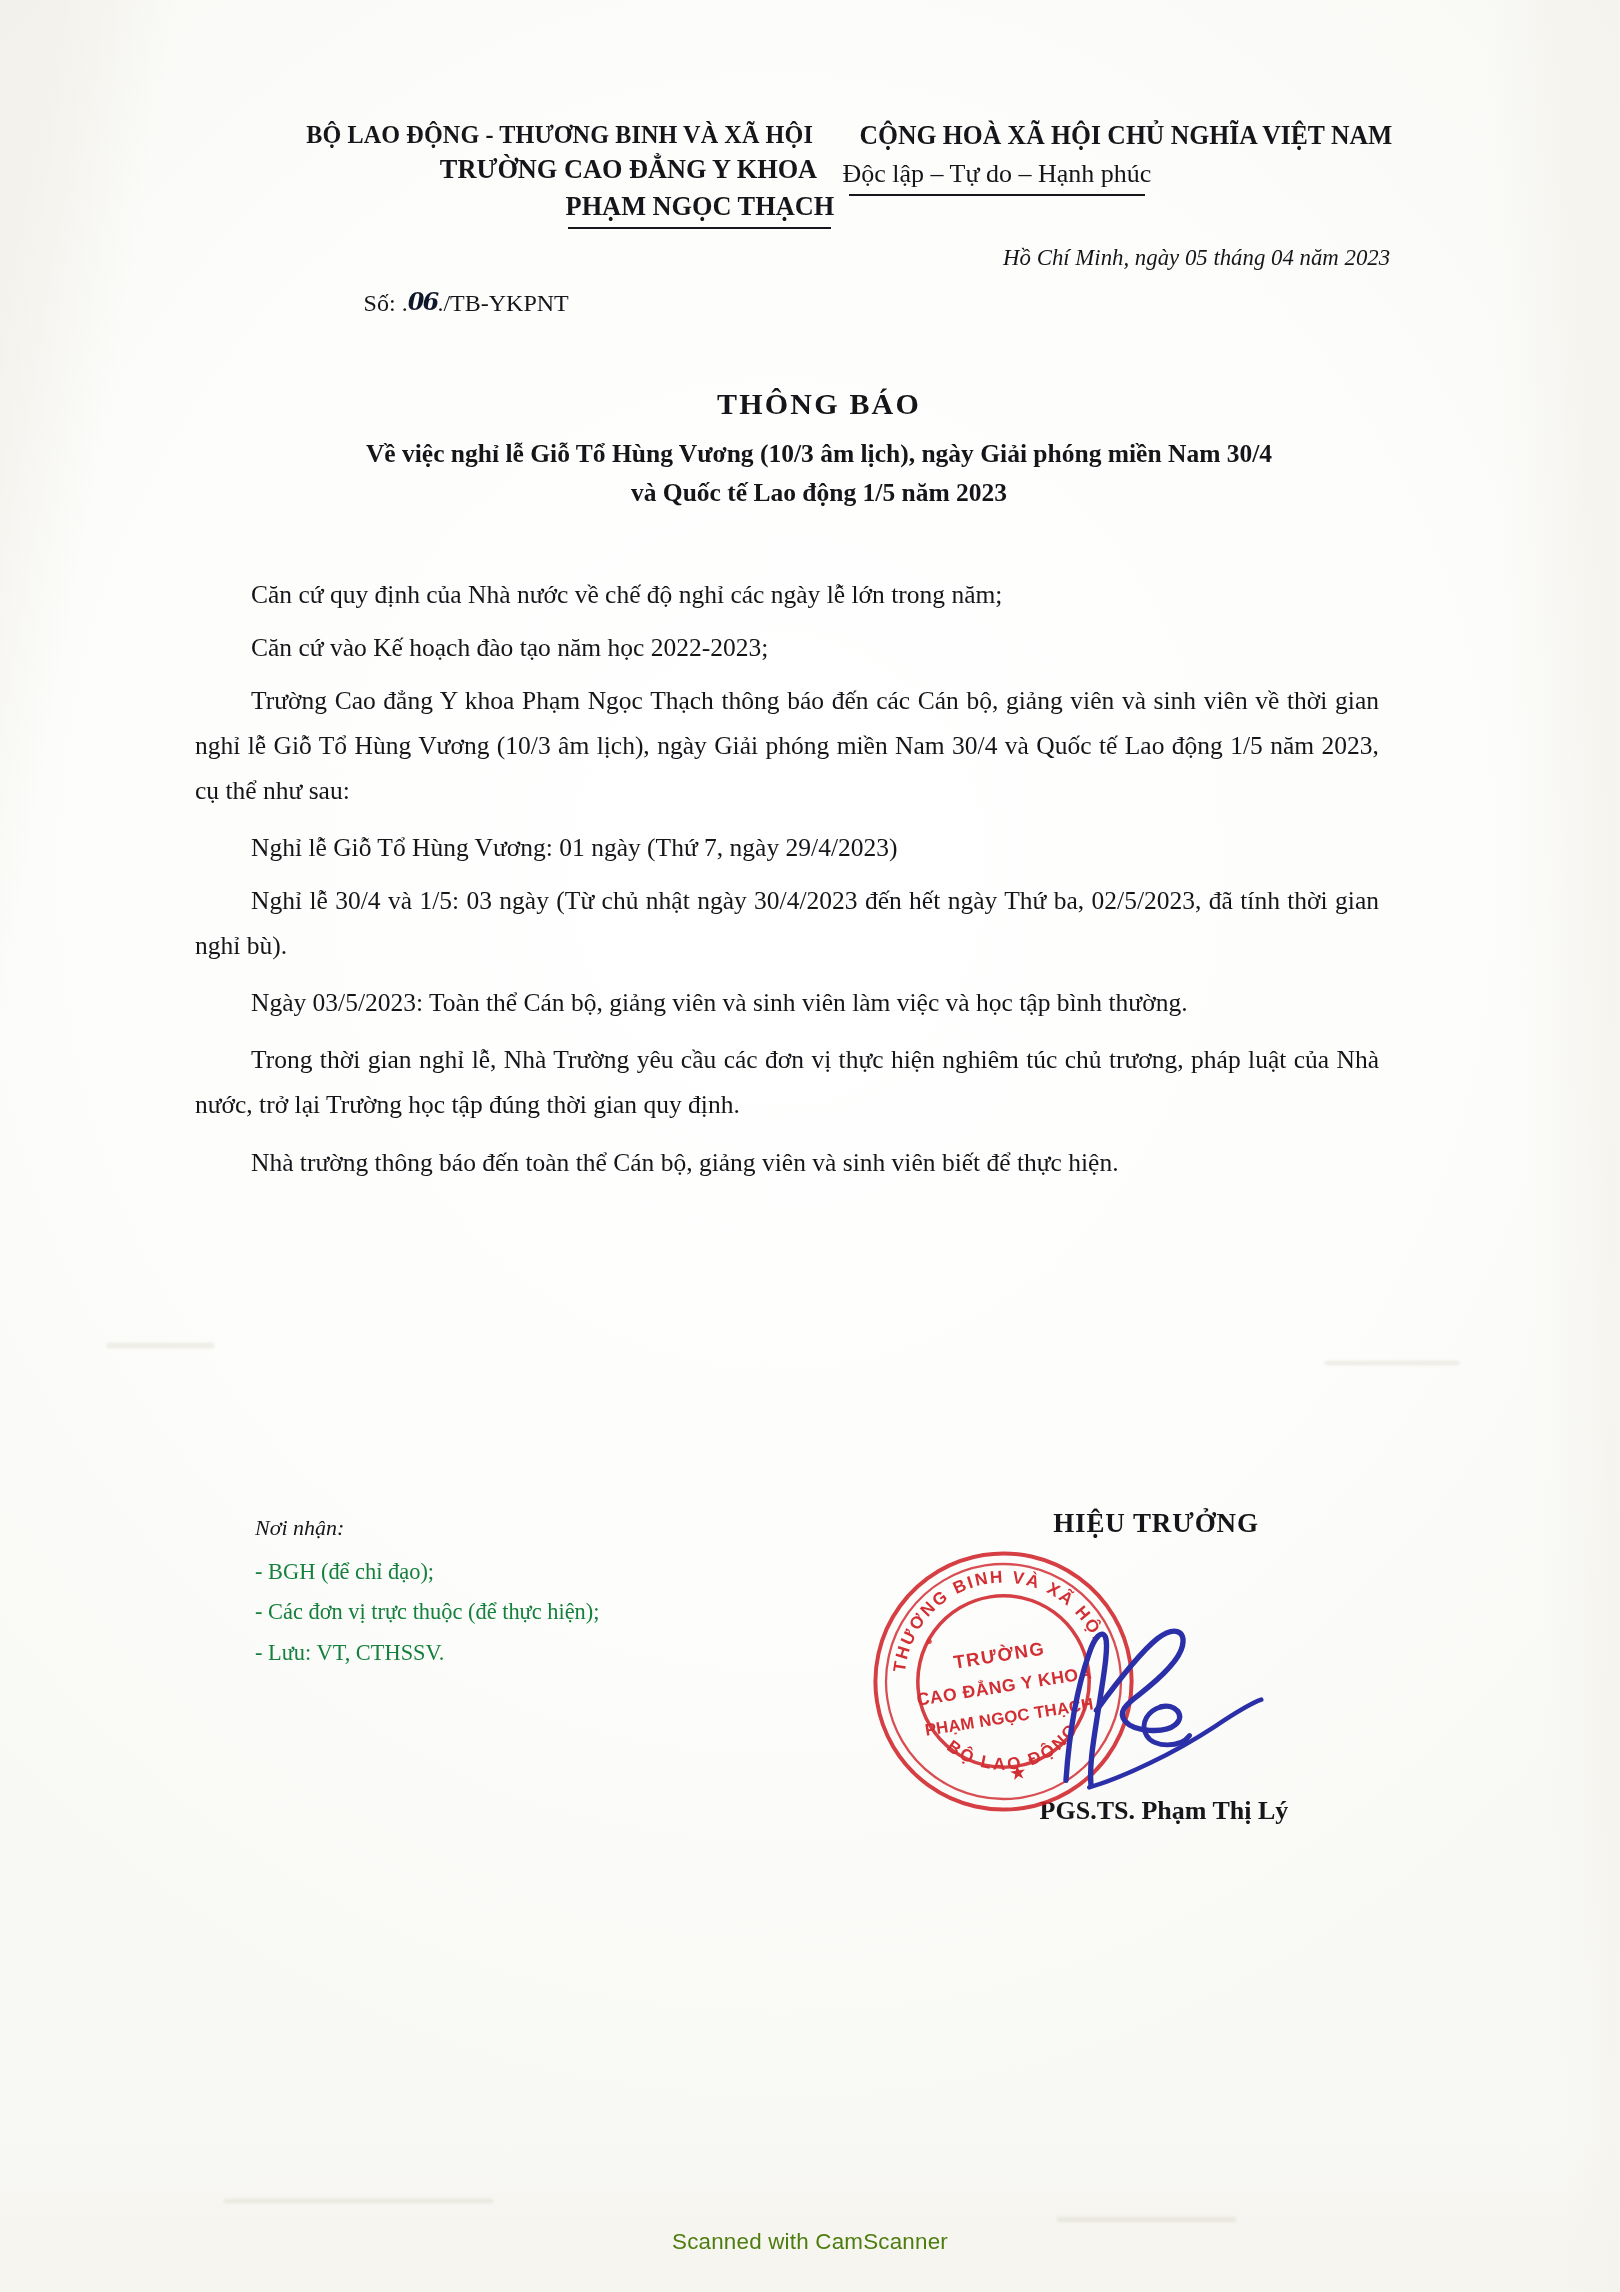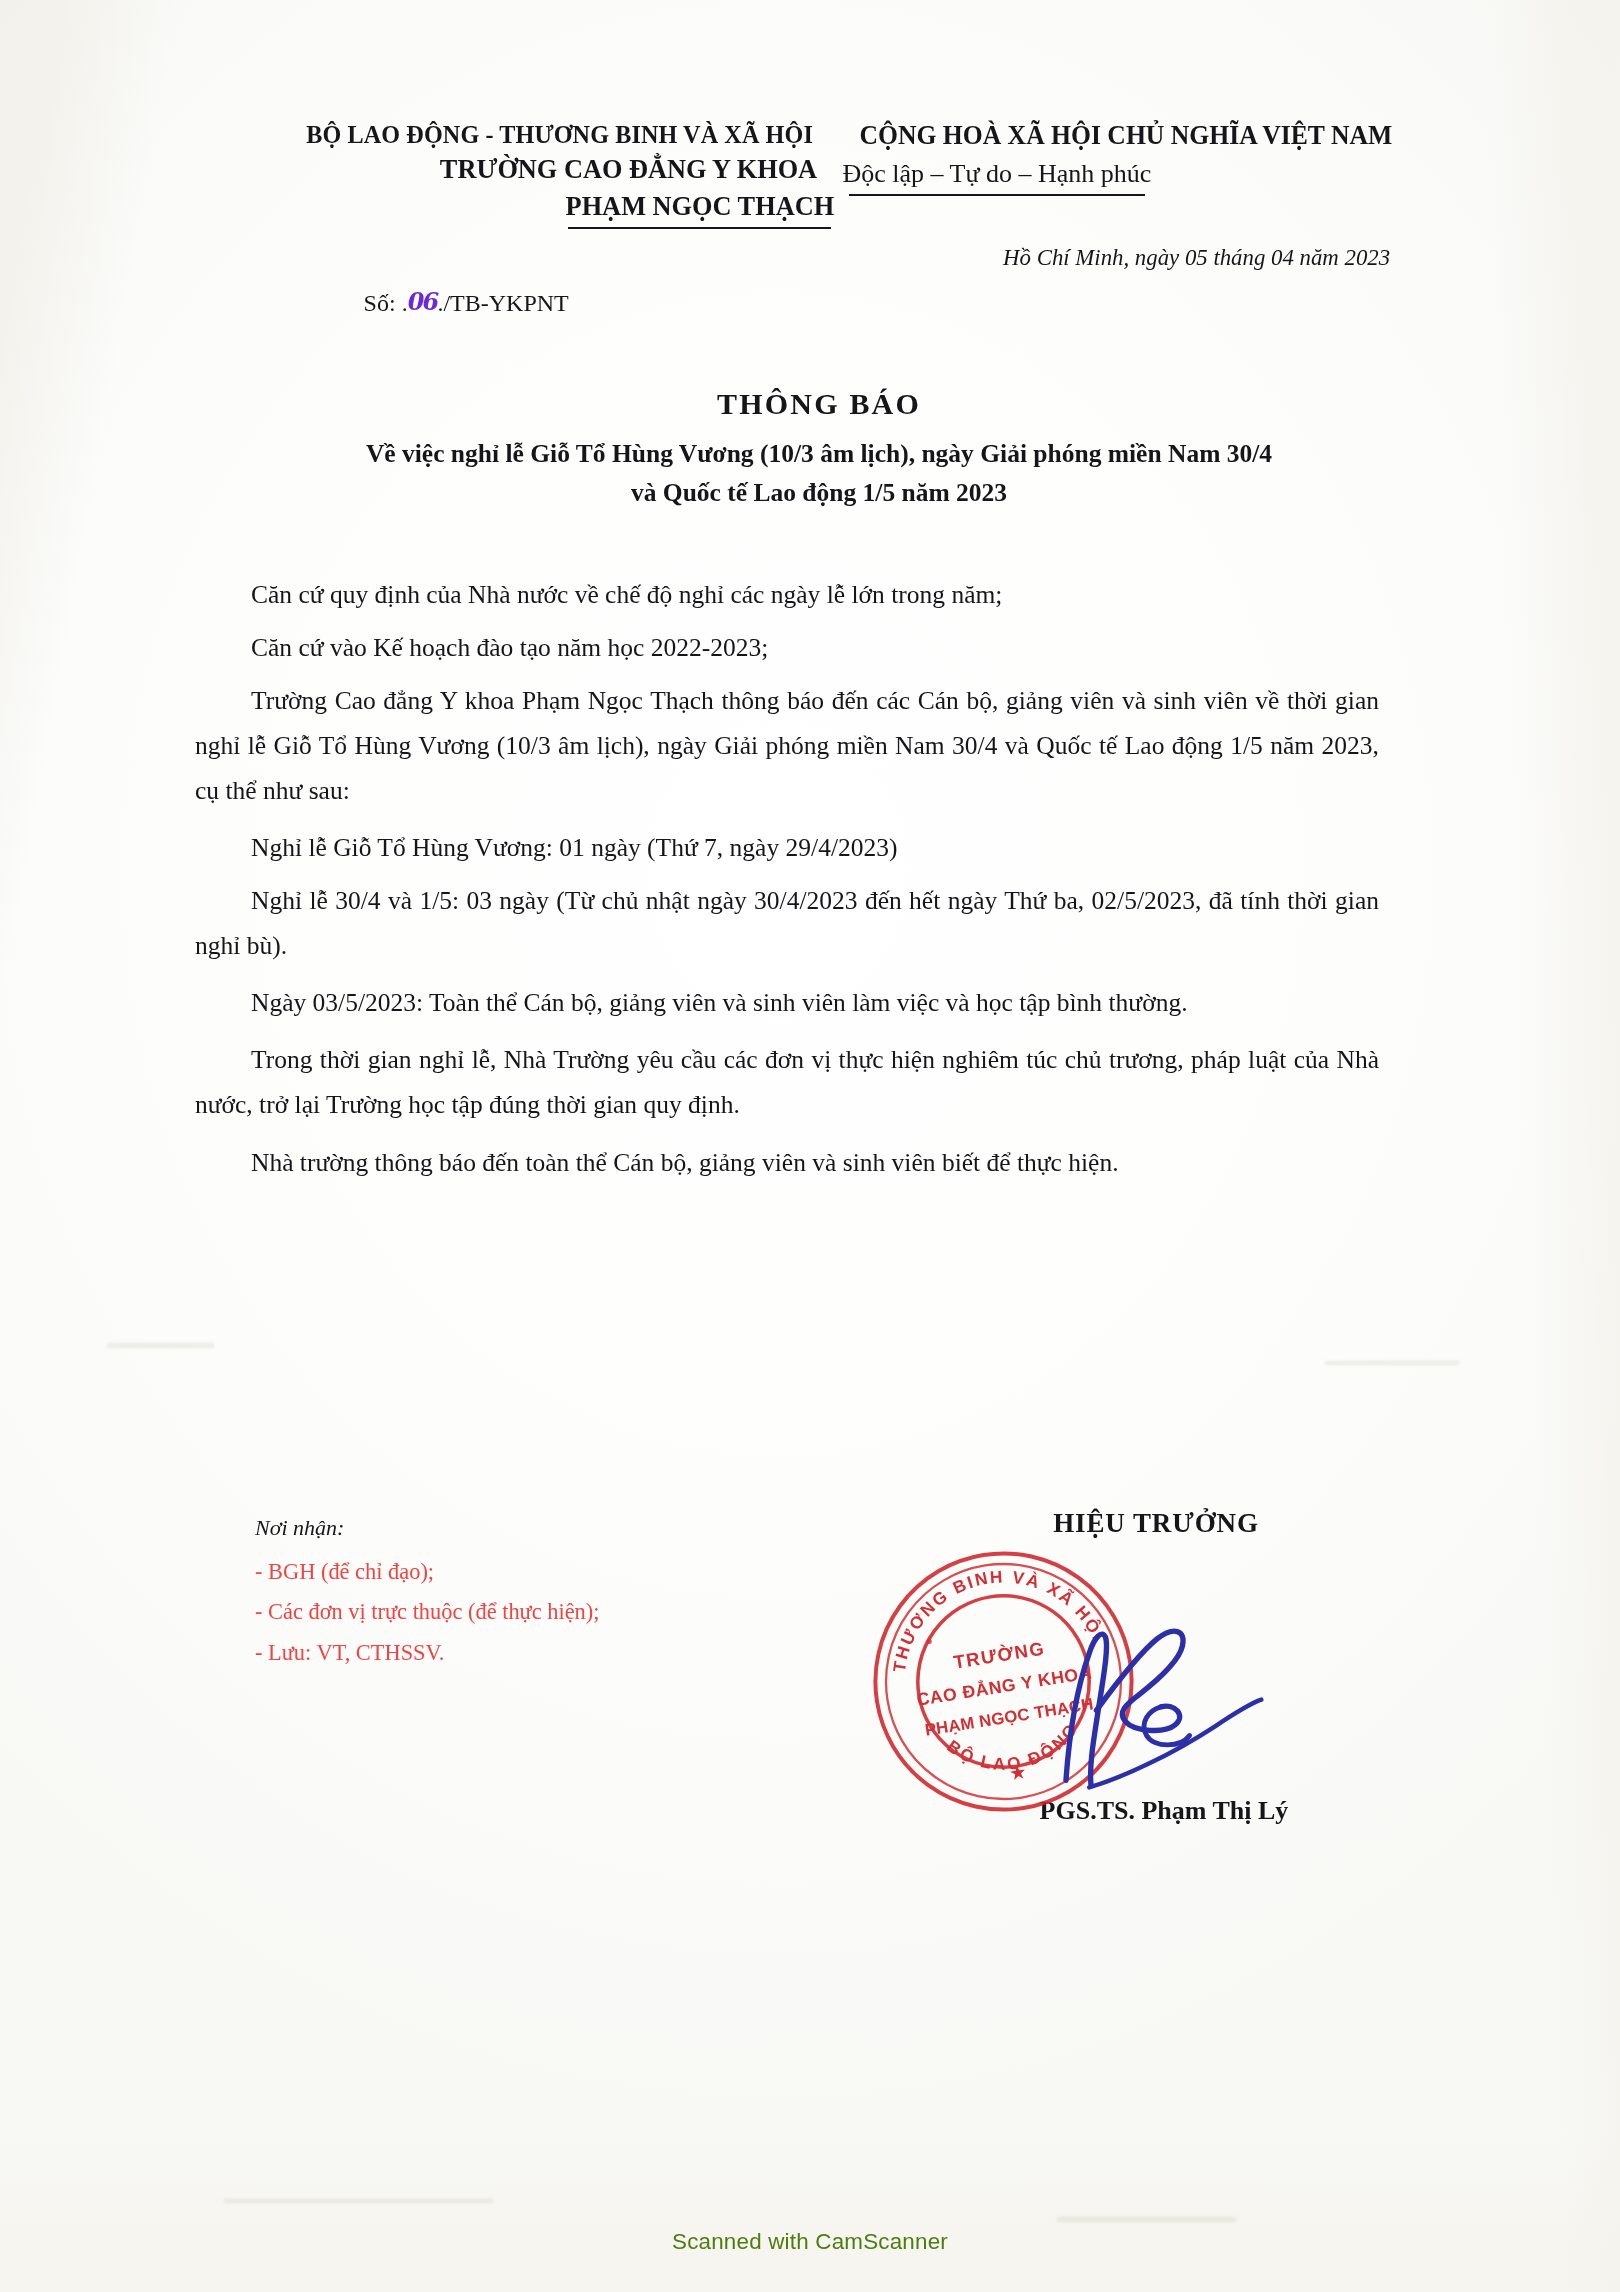--- a/index.html
+++ b/index.html
@@ -130,21 +130,21 @@
     top: 288px;
     left: 0;
     width: 52%;
     padding-left: 90px;
     box-sizing: border-box;
     text-align: center;
     font-size: 24px;
     white-space: nowrap;
   }
   .so-hand {
-    color: #6d28d9;
+    color: #0f172a;
     font-family: "DejaVu Serif", serif;
     font-style: italic;
     font-weight: 700;
     font-size: 24px;
     letter-spacing: -1.8px;
     position: relative;
     top: -0.9px;
   }
 
   .place-date {
@@ -214,21 +214,21 @@
     margin-bottom: 10.7px;
   }
   .recipients ul {
     list-style: none;
     margin: 0;
     padding: 0;
   }
   .recipients li {
     font-size: 22.4px;
     line-height: 1.82;
-    color: #ef4444;
+    color: #15803d;
   }
 
   .signature {
     position: absolute;
     top: 1508px;
     left: 905px;
     width: 502px;
     text-align: center;
   }
   .sig-role {

